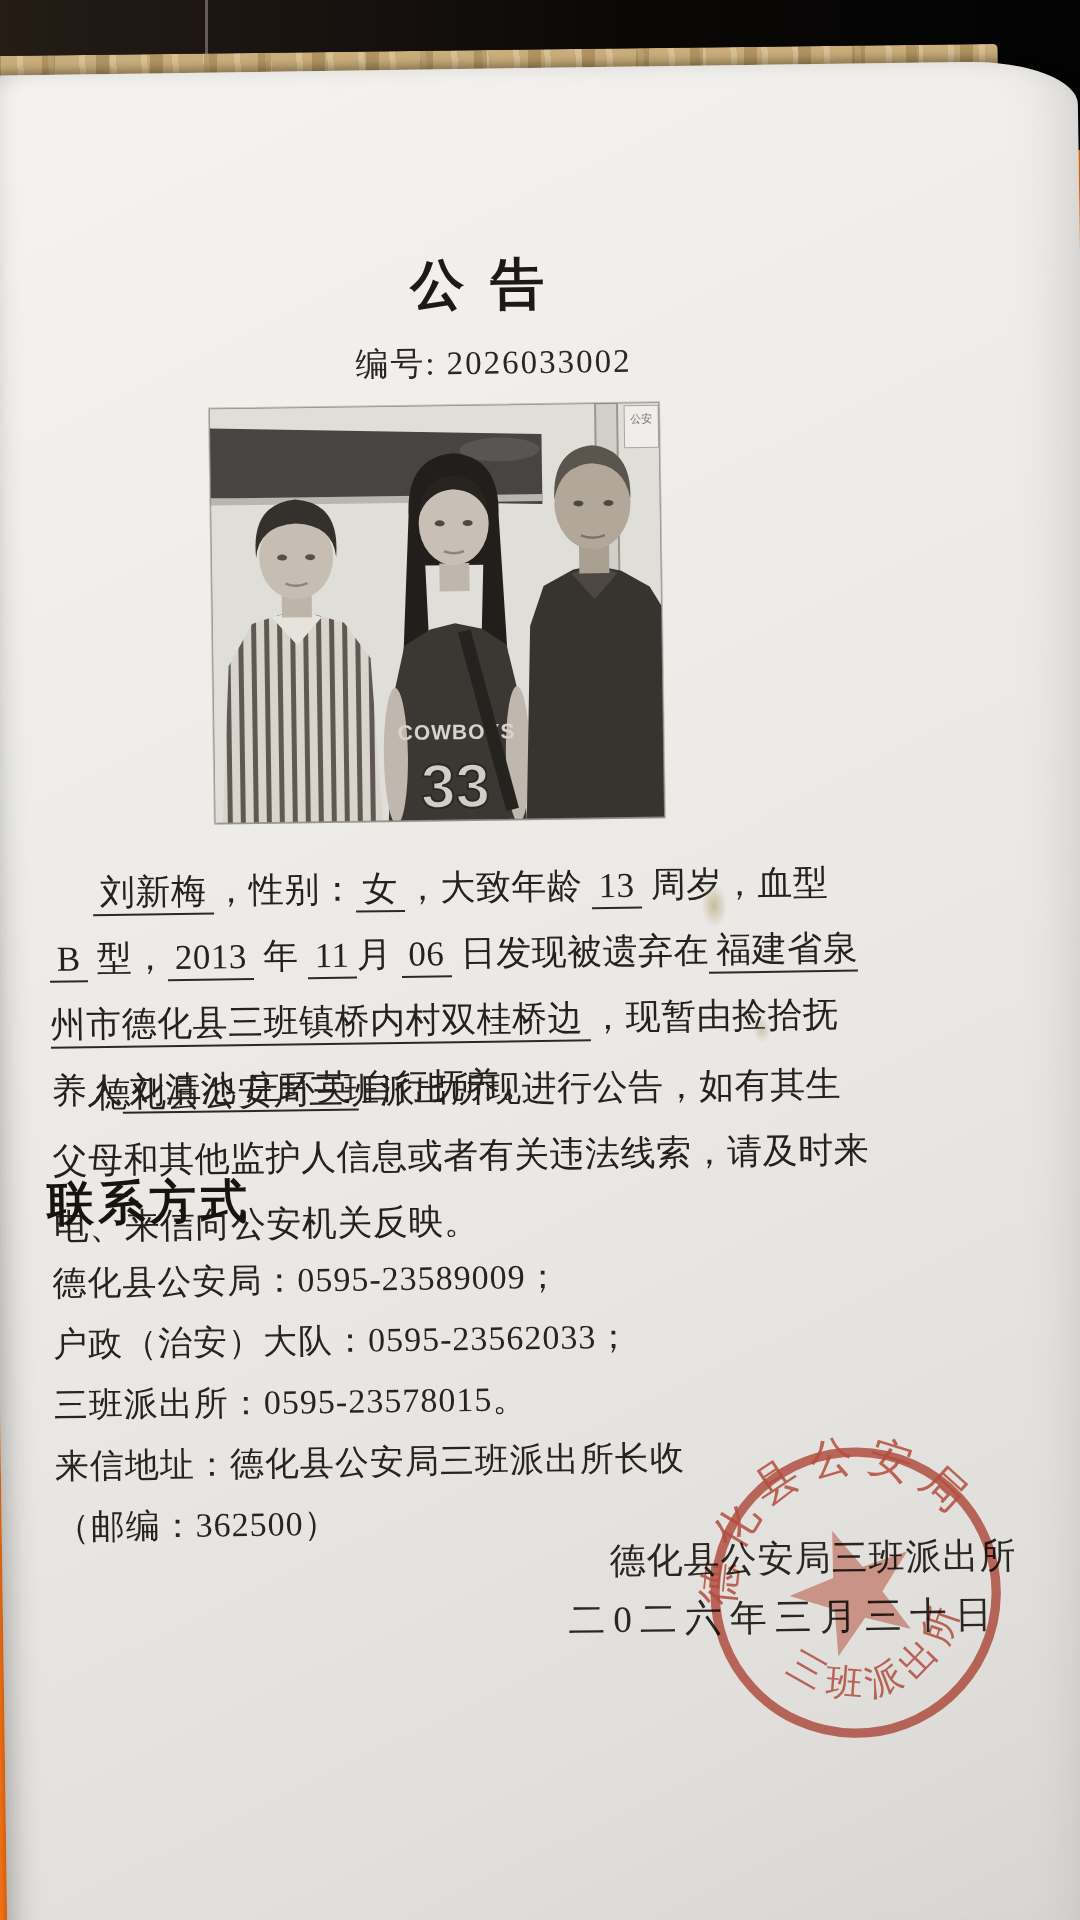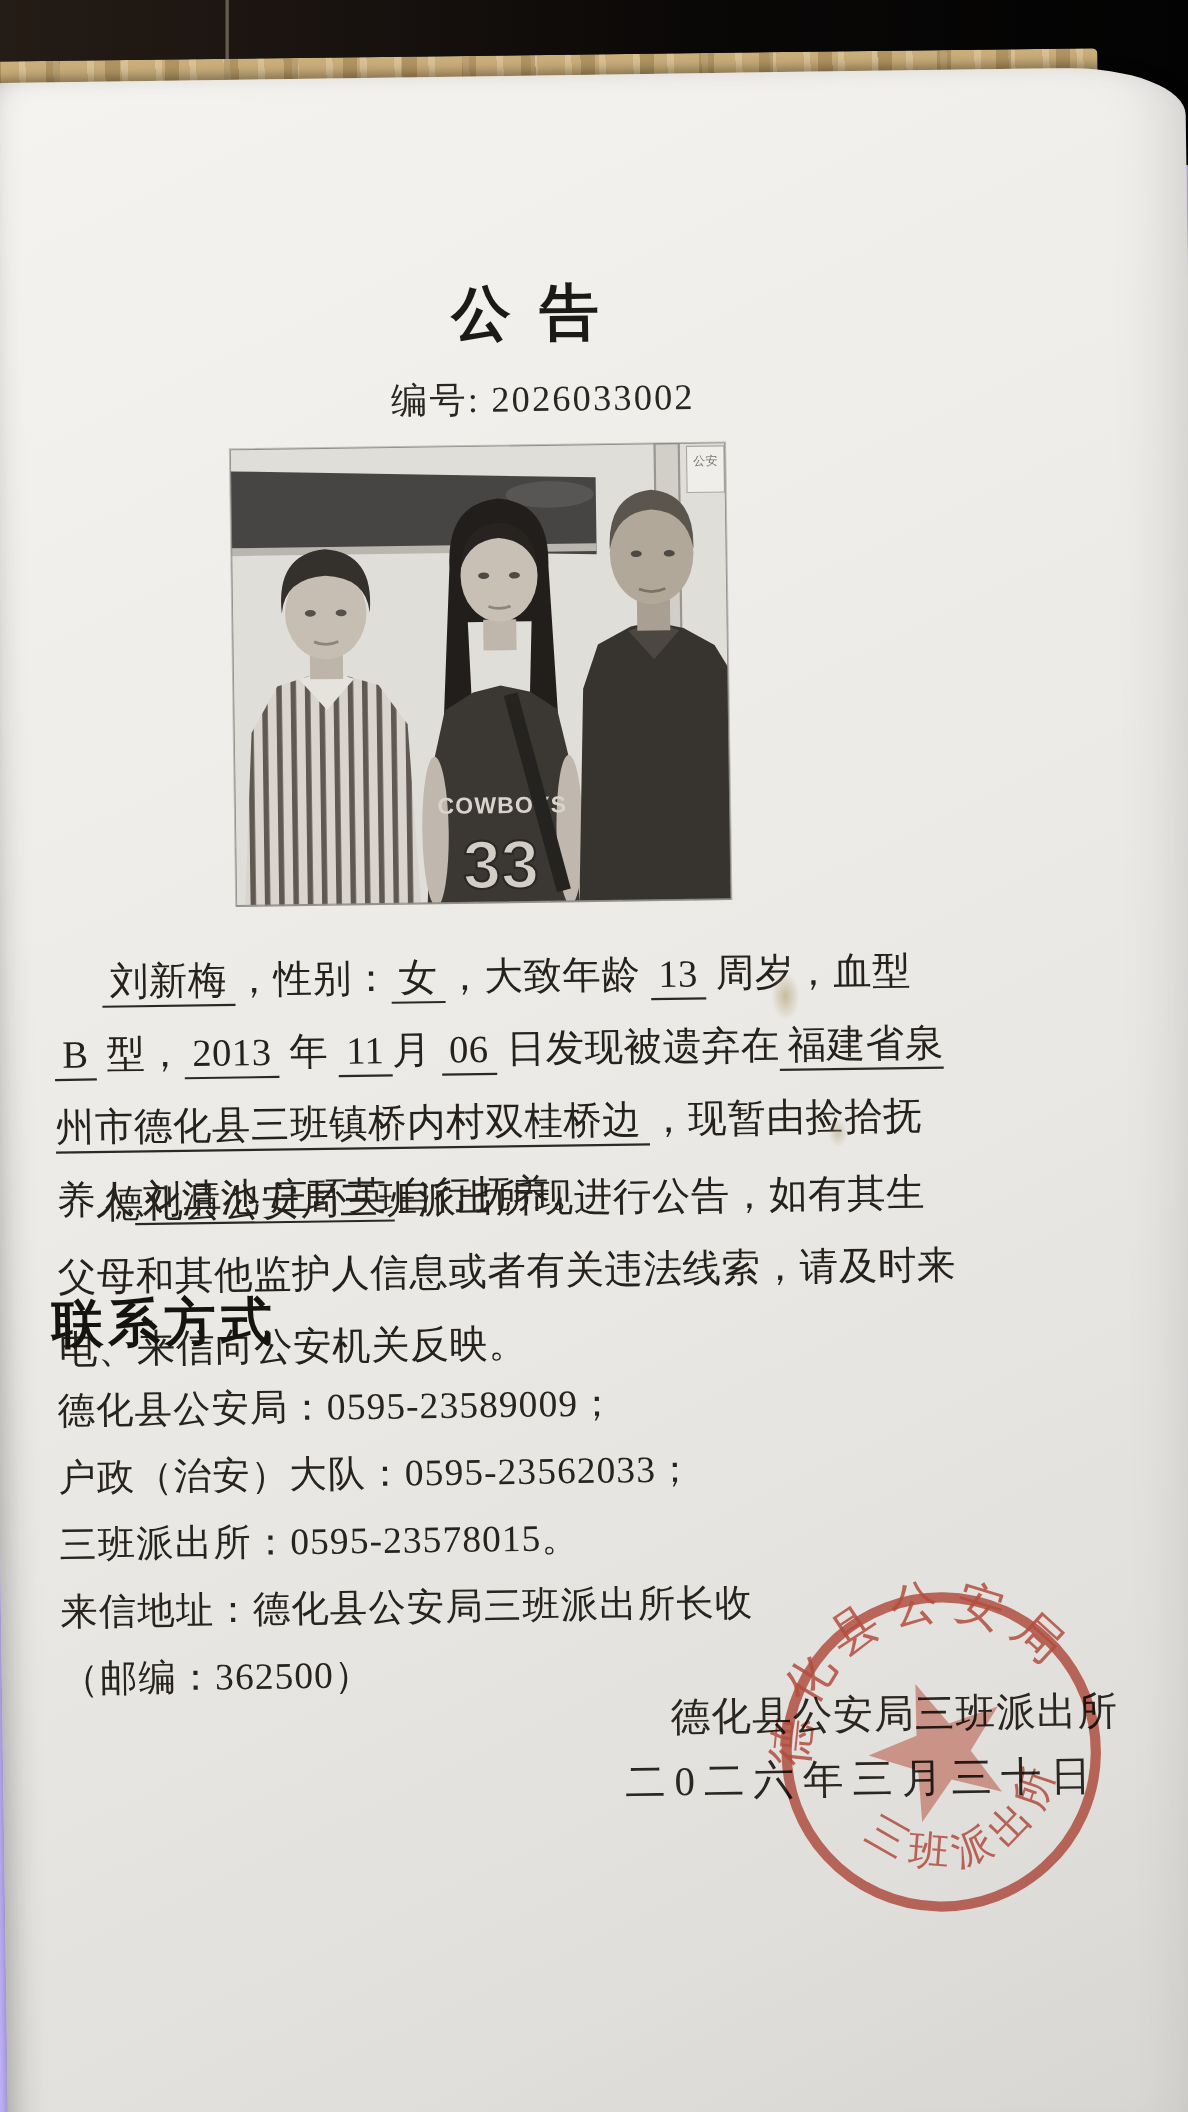--- a/index.html
+++ b/index.html
@@ -1,17 +1,17 @@
 <!DOCTYPE html>
 <html><head>
 <meta charset="utf-8">
 <style>
   html,body{margin:0;padding:0;background:#0b0908;}
   .scene{position:relative;width:1080px;height:1920px;overflow:hidden;
-    background:#c4b5fd;font-family:"Liberation Serif","DejaVu Serif",serif;color:#24211d;}
+    background:#f97316;font-family:"Liberation Serif","DejaVu Serif",serif;color:#24211d;}
 
   
   .backdrop-top{position:absolute;left:0;top:0;width:1080px;height:150px;
     background:linear-gradient(90deg,#241c15 0%,#191310 28%,#0a0807 58%,#030303 100%);}
   .hanging-string{position:absolute;left:205px;top:0;width:3px;height:60px;background:#7d7468;opacity:.75;}
 
   
   .tan-strip{position:absolute;left:-12px;top:50px;width:1010px;height:52px;transform:rotate(-.7deg);
     background:#c9ad7a;border-radius:5px;
     background-image:

